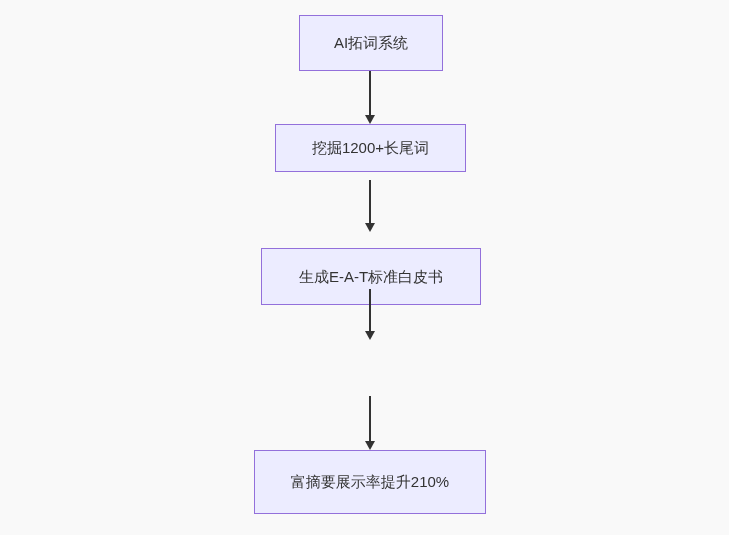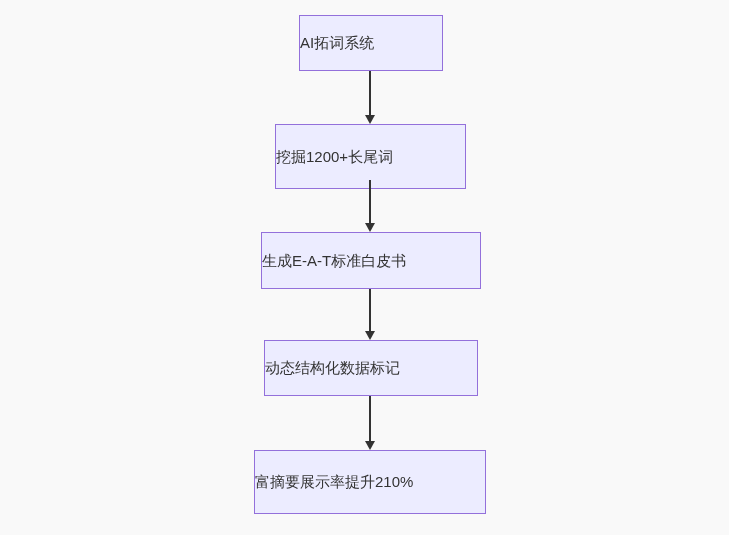--- a/index.html
+++ b/index.html
@@ -16,30 +16,30 @@
     width: 729px;
     height: 535px;
   }
   .flow-node {
     position: absolute;
     box-sizing: border-box;
     background: #ECECFF;
     border: 1px solid #9370DB;
     display: flex;
     align-items: center;
-    justify-content: flex-start;
+    justify-content: center;
     font-size: 15px;
     color: #333333;
     text-align: center;
     line-height: 1.2;
     white-space: nowrap;
   }
   #node-0 { left: 299px; top: 15px;  width: 144px; height: 56px; }
-  #node-1 { left: 275px; top: 124px; width: 191px; height: 65px; }
-  #node-2 { left: 261px; top: 232px; width: 220px; height: 57px; }
+  #node-1 { left: 275px; top: 124px; width: 191px; height: 48px; }
+  #node-2 { left: 261px; top: 248px; width: 220px; height: 57px; }
   #node-3 { left: 264px; top: 340px; width: 214px; height: 56px; }
   #node-4 { left: 254px; top: 450px; width: 232px; height: 64px; }
 
   .edge-line {
     position: absolute;
     left: 369px;
     width: 2px;
     background: #333333;
   }
   #edge-line-0 { top: 71px;  height: 44px; }
@@ -80,23 +80,20 @@
   <div class="edge-line" id="edge-line-1"></div>
   <div class="edge-head" id="edge-head-1"></div>
 
   <div class="flow-node" id="node-2">
     <span>生成E-A-T标准白皮书</span>
   </div>
 
   <div class="edge-line" id="edge-line-2"></div>
   <div class="edge-head" id="edge-head-2"></div>
 
-  <div class="flow-node" id="node-3">
-    <span>动态结构化数据标记</span>
-  </div>
 
   <div class="edge-line" id="edge-line-3"></div>
   <div class="edge-head" id="edge-head-3"></div>
 
   <div class="flow-node" id="node-4">
     <span>富摘要展示率提升210%</span>
   </div>
 
 </div>
 

